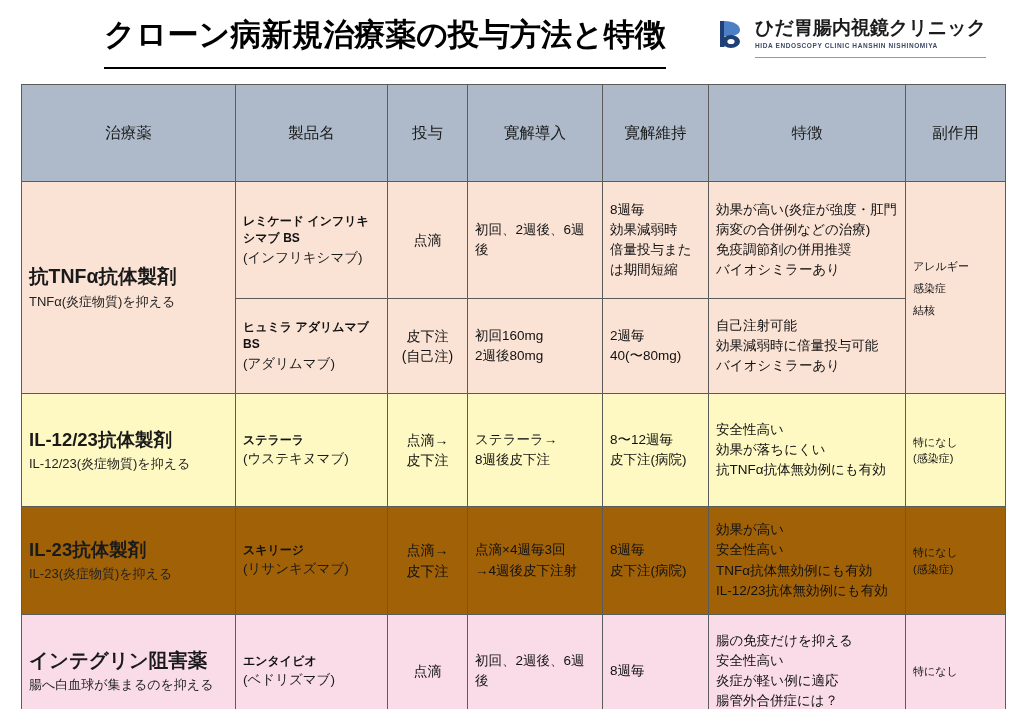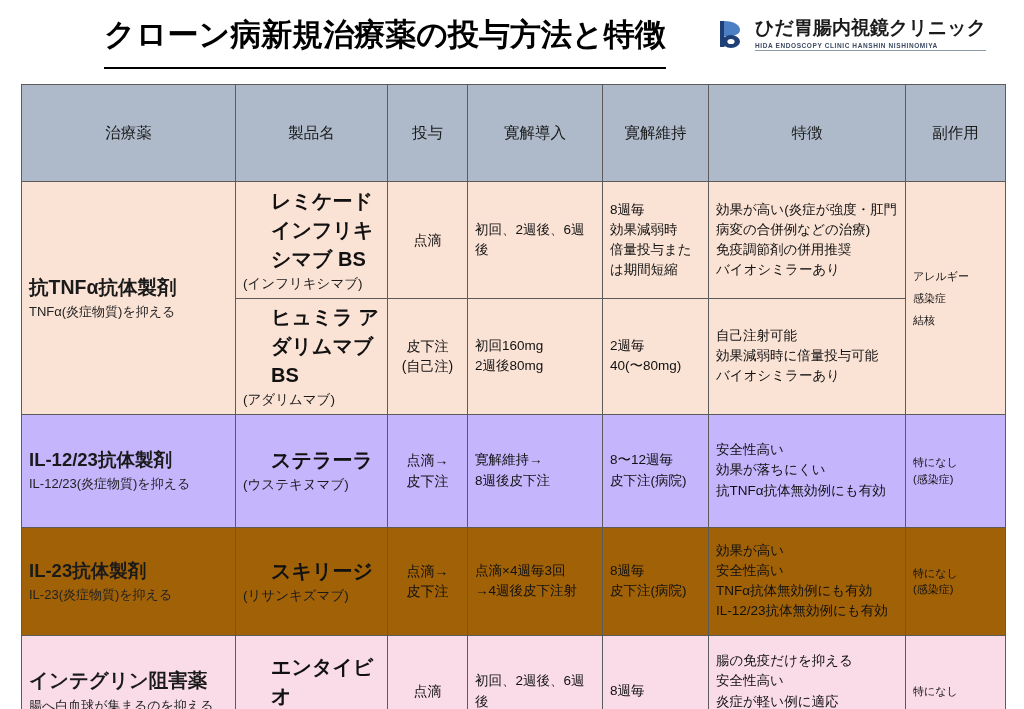--- a/index.html
+++ b/index.html
@@ -43,21 +43,21 @@
   .logo-mark {
     width: 32px;
     height: 32px;
     margin-right: 7px;
     flex: 0 0 auto;
   }
   .logo-text-wrap {
     display: flex;
     flex-direction: column;
     border-bottom: 1px solid #8d9aa8;
-    padding-bottom: 1px;
+    padding-bottom: 8px;
   }
   .logo-name {
     font-size: 19px;
     font-weight: 700;
     color: #1b1b1b;
     line-height: 1.1;
     white-space: nowrap;
   }
   .logo-sub {
     font-size: 6.5px;
@@ -101,21 +101,21 @@
   tr.head-row th {
     background: #aebaca;
     height: 88px;
     text-align: center;
     font-size: 15.5px;
     color: #1a1a1a;
   }
 
   
   .grp-tnf    td { background: #fae2d5; }
-  .grp-il1223 td { background: #c4b5fd; }
+  .grp-il1223 td { background: #fef9c3; }
   .grp-il23   td { background: #a16207; }
   .grp-integ  td { background: #fadce9; }
 
   
   td.class-cell {
     text-align: left;
     padding-left: 14px;
   }
   .class-name {
     font-size: 19.5px;
@@ -132,24 +132,23 @@
     line-height: 1.3;
     white-space: nowrap;
   }
 
   
   td.product-cell {
     text-align: left;
     padding-left: 10px;
   }
   .prod-brand {
-    font-size: 20px;
+    font-size: 12px;
     font-weight: 700;
     line-height: 1.45;
-    margin-left: 28px;
   }
   .prod-generic {
     font-size: 13.5px;
     line-height: 1.45;
     color: #1a1a1a;
   }
 
   
   td.route-cell {
     text-align: center;
@@ -283,21 +282,21 @@
         <td class="class-cell">
           <div class="class-name sm">IL-12/23抗体製剤</div>
           <div class="class-desc">IL-12/23(炎症物質)を抑える</div>
         </td>
         <td class="product-cell">
           <div class="prod-brand">ステラーラ</div>
           <div class="prod-generic">(ウステキヌマブ)</div>
         </td>
         <td class="route-cell">点滴→
 皮下注</td>
-        <td class="induct-cell">寛解維持→
+        <td class="induct-cell">ステラーラ→
 8週後皮下注</td>
         <td class="maint-cell">8〜12週毎
 皮下注(病院)</td>
         <td class="feature-cell">安全性高い
 効果が落ちにくい
 抗TNFα抗体無効例にも有効</td>
         <td class="side-cell tight">特になし
 (感染症)</td>
       </tr>
 

